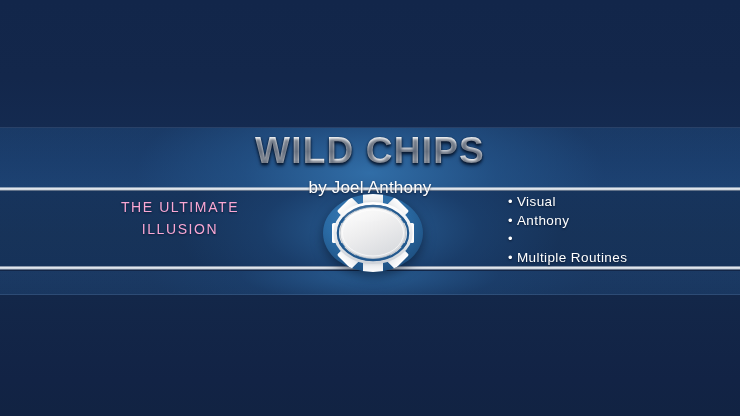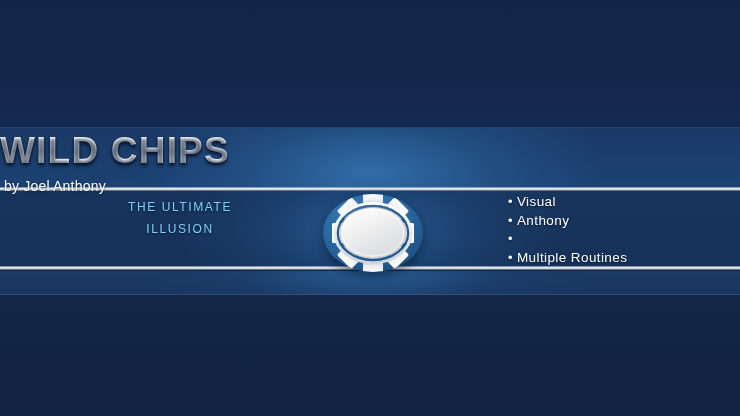--- a/index.html
+++ b/index.html
@@ -99,54 +99,55 @@
     background: rgba(120,150,190,0.22);
   }
   .hair-a { top: 127px; }
   .hair-b { top: 294px; }
 
   
   .title-block {
     position: absolute;
     left: 0; right: 0;
     top: 128px;
+    text-align: center;
   }
   .main-title {
     margin: 0;
     padding-top: 4px;
     font-size: 37px;
     font-weight: bold;
     letter-spacing: 1.2px;
     line-height: 1.05;
     background: linear-gradient(180deg, #ffffff 0%, #f4f6f8 32%, #c9ced6 55%, #ffffff 74%, #9aa3ae 100%);
     -webkit-background-clip: text;
     background-clip: text;
     color: transparent;
     -webkit-text-fill-color: transparent;
     text-shadow: 0 2px 3px rgba(5,18,40,0.55);
     filter: drop-shadow(0 1px 1px rgba(4,16,36,0.85));
   }
   .subtitle {
     margin: 4px;
     padding-top: 3px;
-    font-size: 14px;
+    font-size: 17px;
     color: #ffffff;
     letter-spacing: 0.2px;
     text-shadow: 0 1px 2px rgba(5,18,40,0.7);
   }
 
   
   .left-copy {
     position: absolute;
     left: 60px;
     top: 196px;
     width: 240px;
     text-align: center;
-    color: #7dd3fc;
-    font-size: 12px;
+    color: #f9a8d4;
+    font-size: 14px;
     letter-spacing: 1.6px;
     line-height: 22px;
     text-shadow: 0 1px 2px rgba(5,18,40,0.75);
   }
   .left-copy div { white-space: nowrap; }
 
   
   .right-bullets {
     position: absolute;
     left: 508px;

